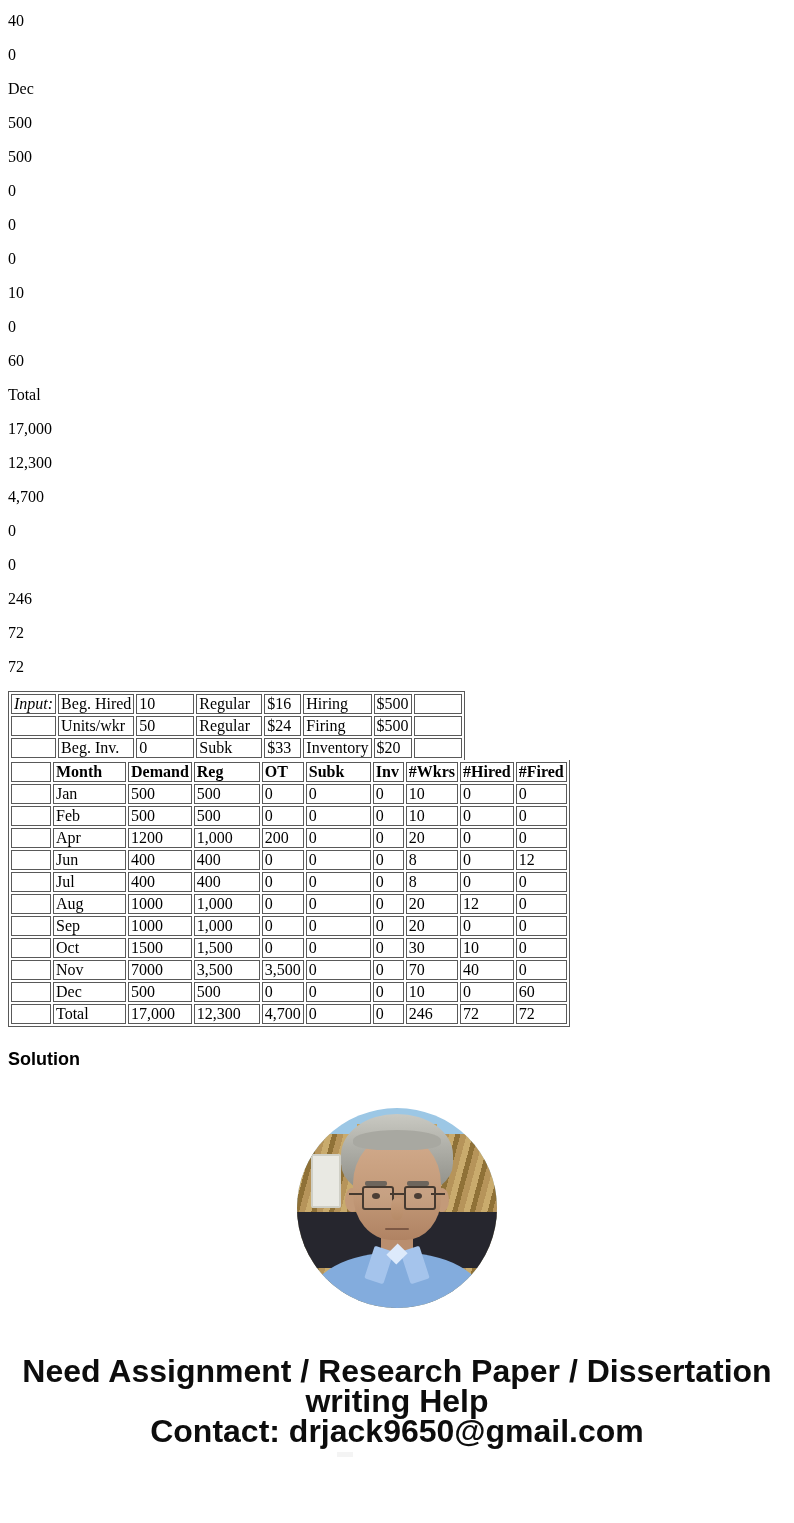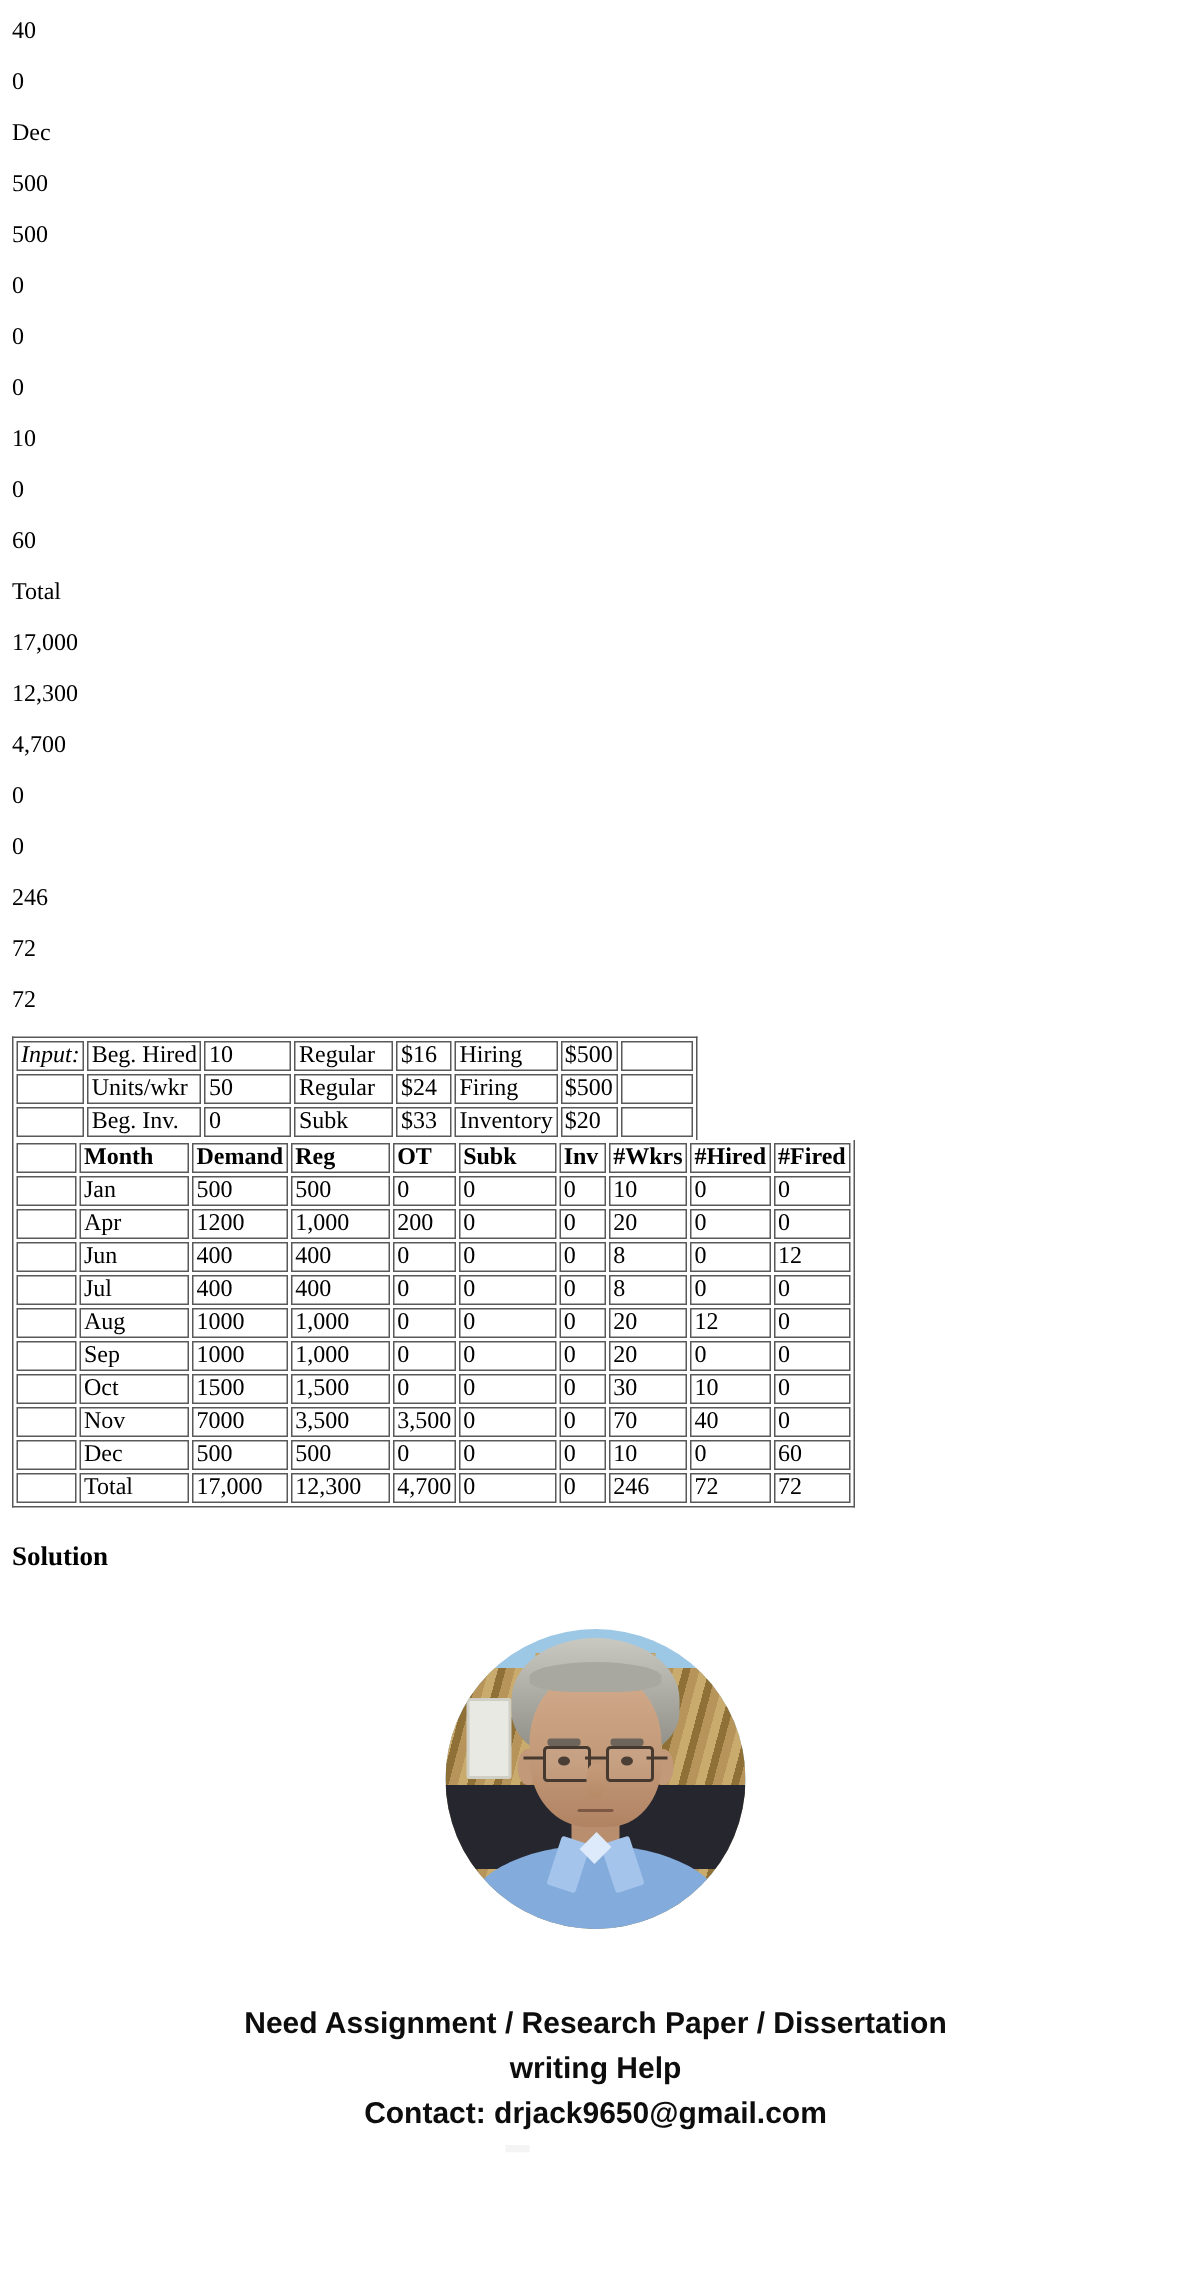--- a/index.html
+++ b/index.html
@@ -36,21 +36,21 @@
     overflow:hidden;
     box-sizing:border-box;
   }
   .tbl thead th, .tbl tbody.head th{font-weight:bold;}
   .input-tbl tr:first-child td:first-child{font-style:italic;text-align:center;}
   col.c1{width:40px}col.c2{width:73px}col.c3{width:58px}col.c4{width:66px}
   col.c5{width:37px}col.c6{width:65px}col.c7{width:31px}col.c8{width:48px}
   col.c9{width:49px}col.c10{width:48px}
 
   h3.solution{
-    font-family:Liberation Serif, serif;
+    font-family:Liberation Sans, sans-serif;
     font-size:18px;font-weight:bold;
     margin:22px 0 16px 0;
   }
 
   
   .avatar{
     position:relative;width:200px;height:200px;
     margin:38px auto 0;border-radius:50%;overflow:hidden;
     background:var(--sky,#9cc7e5);
   }
@@ -86,21 +86,21 @@
   .av-collar-l{left:36%;top:70%;width:10%;height:17%;background:var(--collar,#a5c4ec);transform:rotate(18deg);border-radius:2px;}
   .av-collar-r{left:54%;top:70%;width:10%;height:17%;background:var(--collar,#a5c4ec);transform:rotate(-18deg);border-radius:2px;}
   .av-vneck{left:46.5%;top:69%;width:7%;height:8%;background:#ddeafb;transform:rotate(45deg);}
 
   
   .footer{
     margin-top:48px;
     text-align:center;
     font-family:"Liberation Sans", sans-serif;
     font-weight:bold;
-    font-size:20px;
+    font-size:32px;
     line-height:30px;
     color:var(--footer_text,#0d0d0d);
   }
 
   .artifact{height:5px;width:16px;margin-top:6px;margin-left:329px;background:#f4f4f4;}
 </style>
 </head>
 <body>
 
 <div class="values">
@@ -195,20 +195,32 @@
         <th>Inv</th>
         <th>#Wkrs</th>
         <th>#Hired</th>
         <th>#Fired</th>
       </tr>
     </tbody>
   <tbody>
       <tr>
         <td></td>
         <td>Jan</td>
+        <td>500</td>
+        <td>500</td>
+        <td>0</td>
+        <td>0</td>
+        <td>0</td>
+        <td>10</td>
+        <td>0</td>
+        <td>0</td>
+      </tr>
+      <tr>
+        <td></td>
+        <td>Feb</td>
         <td>500</td>
         <td>500</td>
         <td>0</td>
         <td>0</td>
         <td>0</td>
         <td>10</td>
         <td>0</td>
         <td>0</td>
       </tr>
       <tr>

